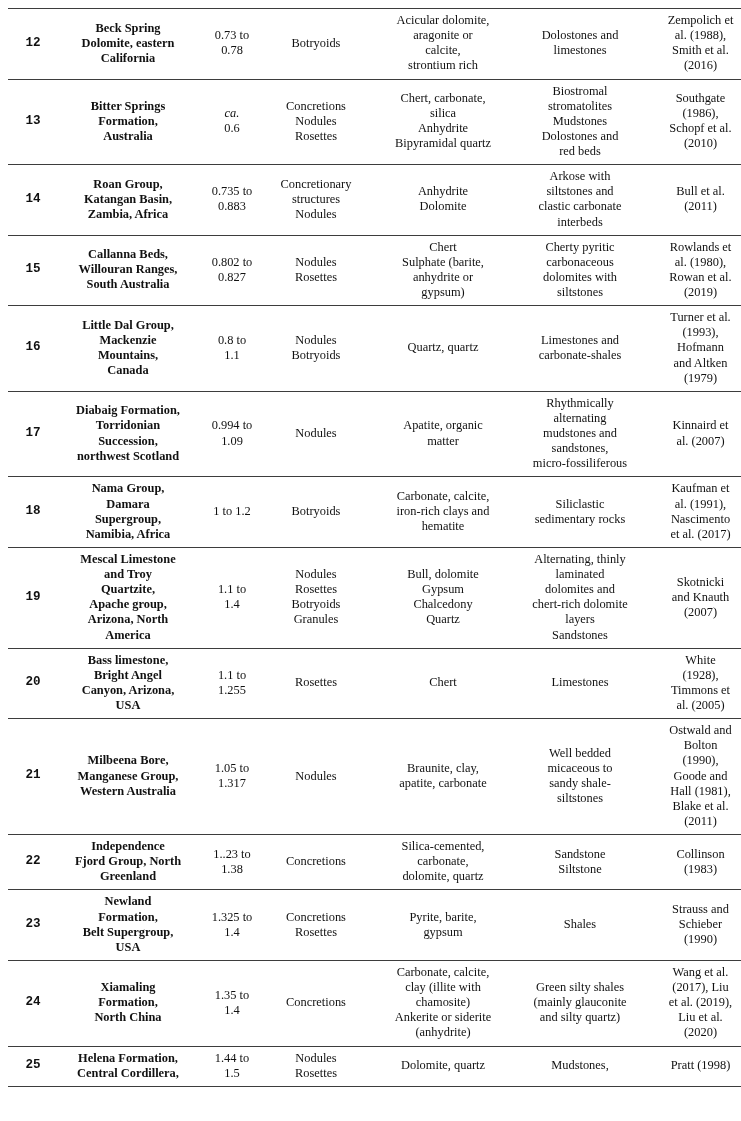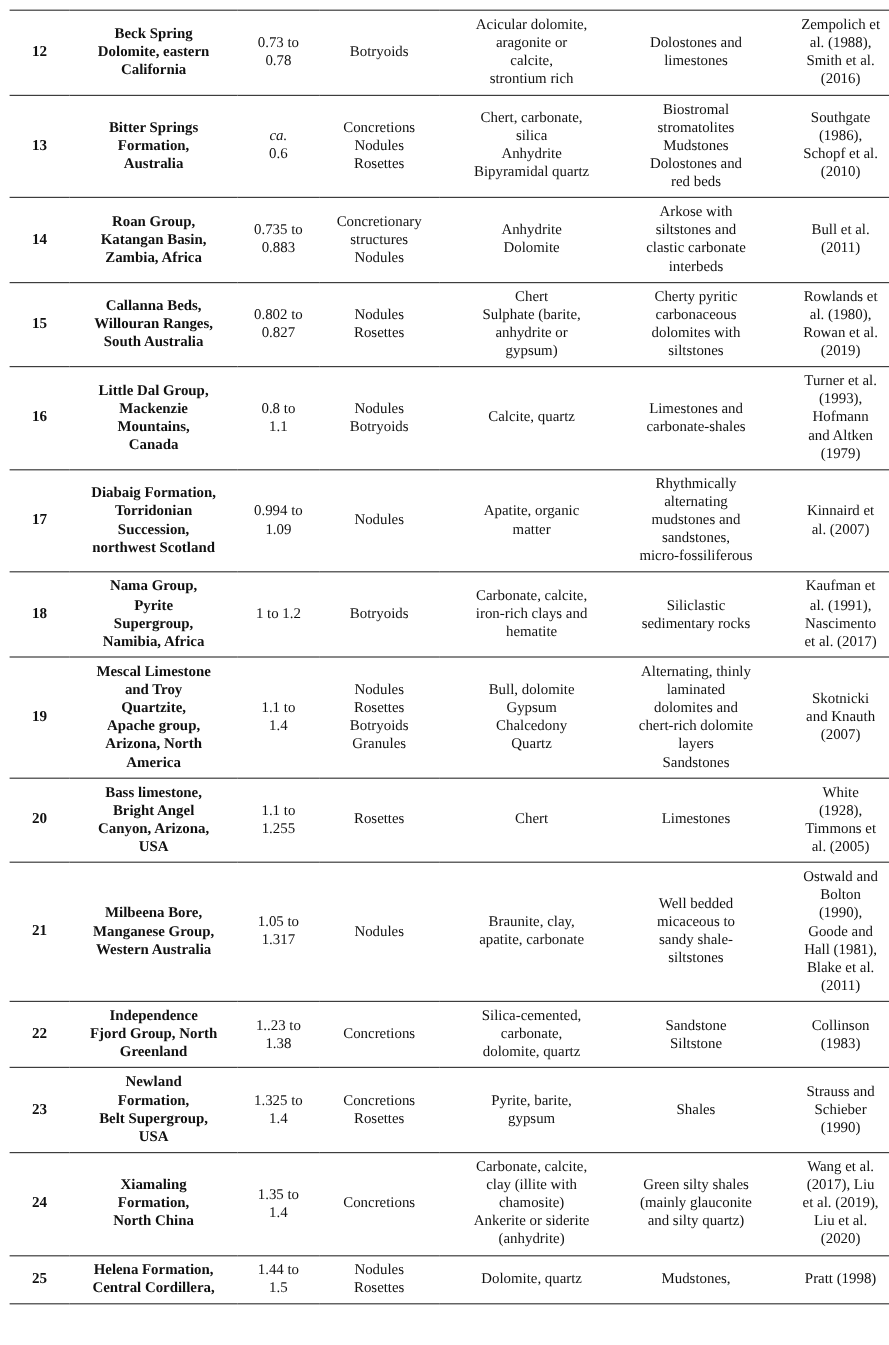--- a/index.html
+++ b/index.html
@@ -38,20 +38,21 @@
     text-align: center;
     vertical-align: middle;
     word-wrap: break-word;
     overflow-wrap: break-word;
     hyphens: none;
   }
   td.col-num {
     width: 46px;
     font-weight: bold;
     font-size: 12.6px;
+    font-family: Liberation Mono, monospace;
   }
   td.col-loc   { width: 136px; font-weight: bold; }
   td.col-age   { width: 64px;  }
   td.col-morph { width: 96px;  }
   td.col-min   { width: 150px; }
   td.col-host  { width: 116px; }
   td.col-ref   { width: 117px; }
 
   .ital { font-style: italic; }
 
@@ -216,21 +217,21 @@
           </td>
           <td class="col-age">
             <span class="line">0.8 to</span>
             <span class="line">1.1</span>
           </td>
           <td class="col-morph">
             <span class="line">Nodules</span>
             <span class="line">Botryoids</span>
           </td>
           <td class="col-min">
-            <span class="line">Calcite, quartz</span>
+            <span class="line">Quartz, quartz</span>
           </td>
           <td class="col-host">
             <span class="line">Limestones and</span>
             <span class="line">carbonate-shales</span>
           </td>
           <td class="col-ref">
             <span class="line">Turner et al.</span>
             <span class="line">(1993),</span>
             <span class="line">Hofmann</span>
             <span class="line">and Altken</span>
@@ -269,21 +270,21 @@
             <span class="line">Kinnaird et</span>
             <span class="line">al. (2007)</span>
           </td>
         </tr>
         <tr>
           <td class="col-num">
             <span class="line">18</span>
           </td>
           <td class="col-loc">
             <span class="line">Nama Group,</span>
-            <span class="line">Pyrite</span>
+            <span class="line">Damara</span>
             <span class="line">Supergroup,</span>
             <span class="line">Namibia, Africa</span>
           </td>
           <td class="col-age">
             <span class="line">1 to 1.2</span>
           </td>
           <td class="col-morph">
             <span class="line">Botryoids</span>
           </td>
           <td class="col-min">

